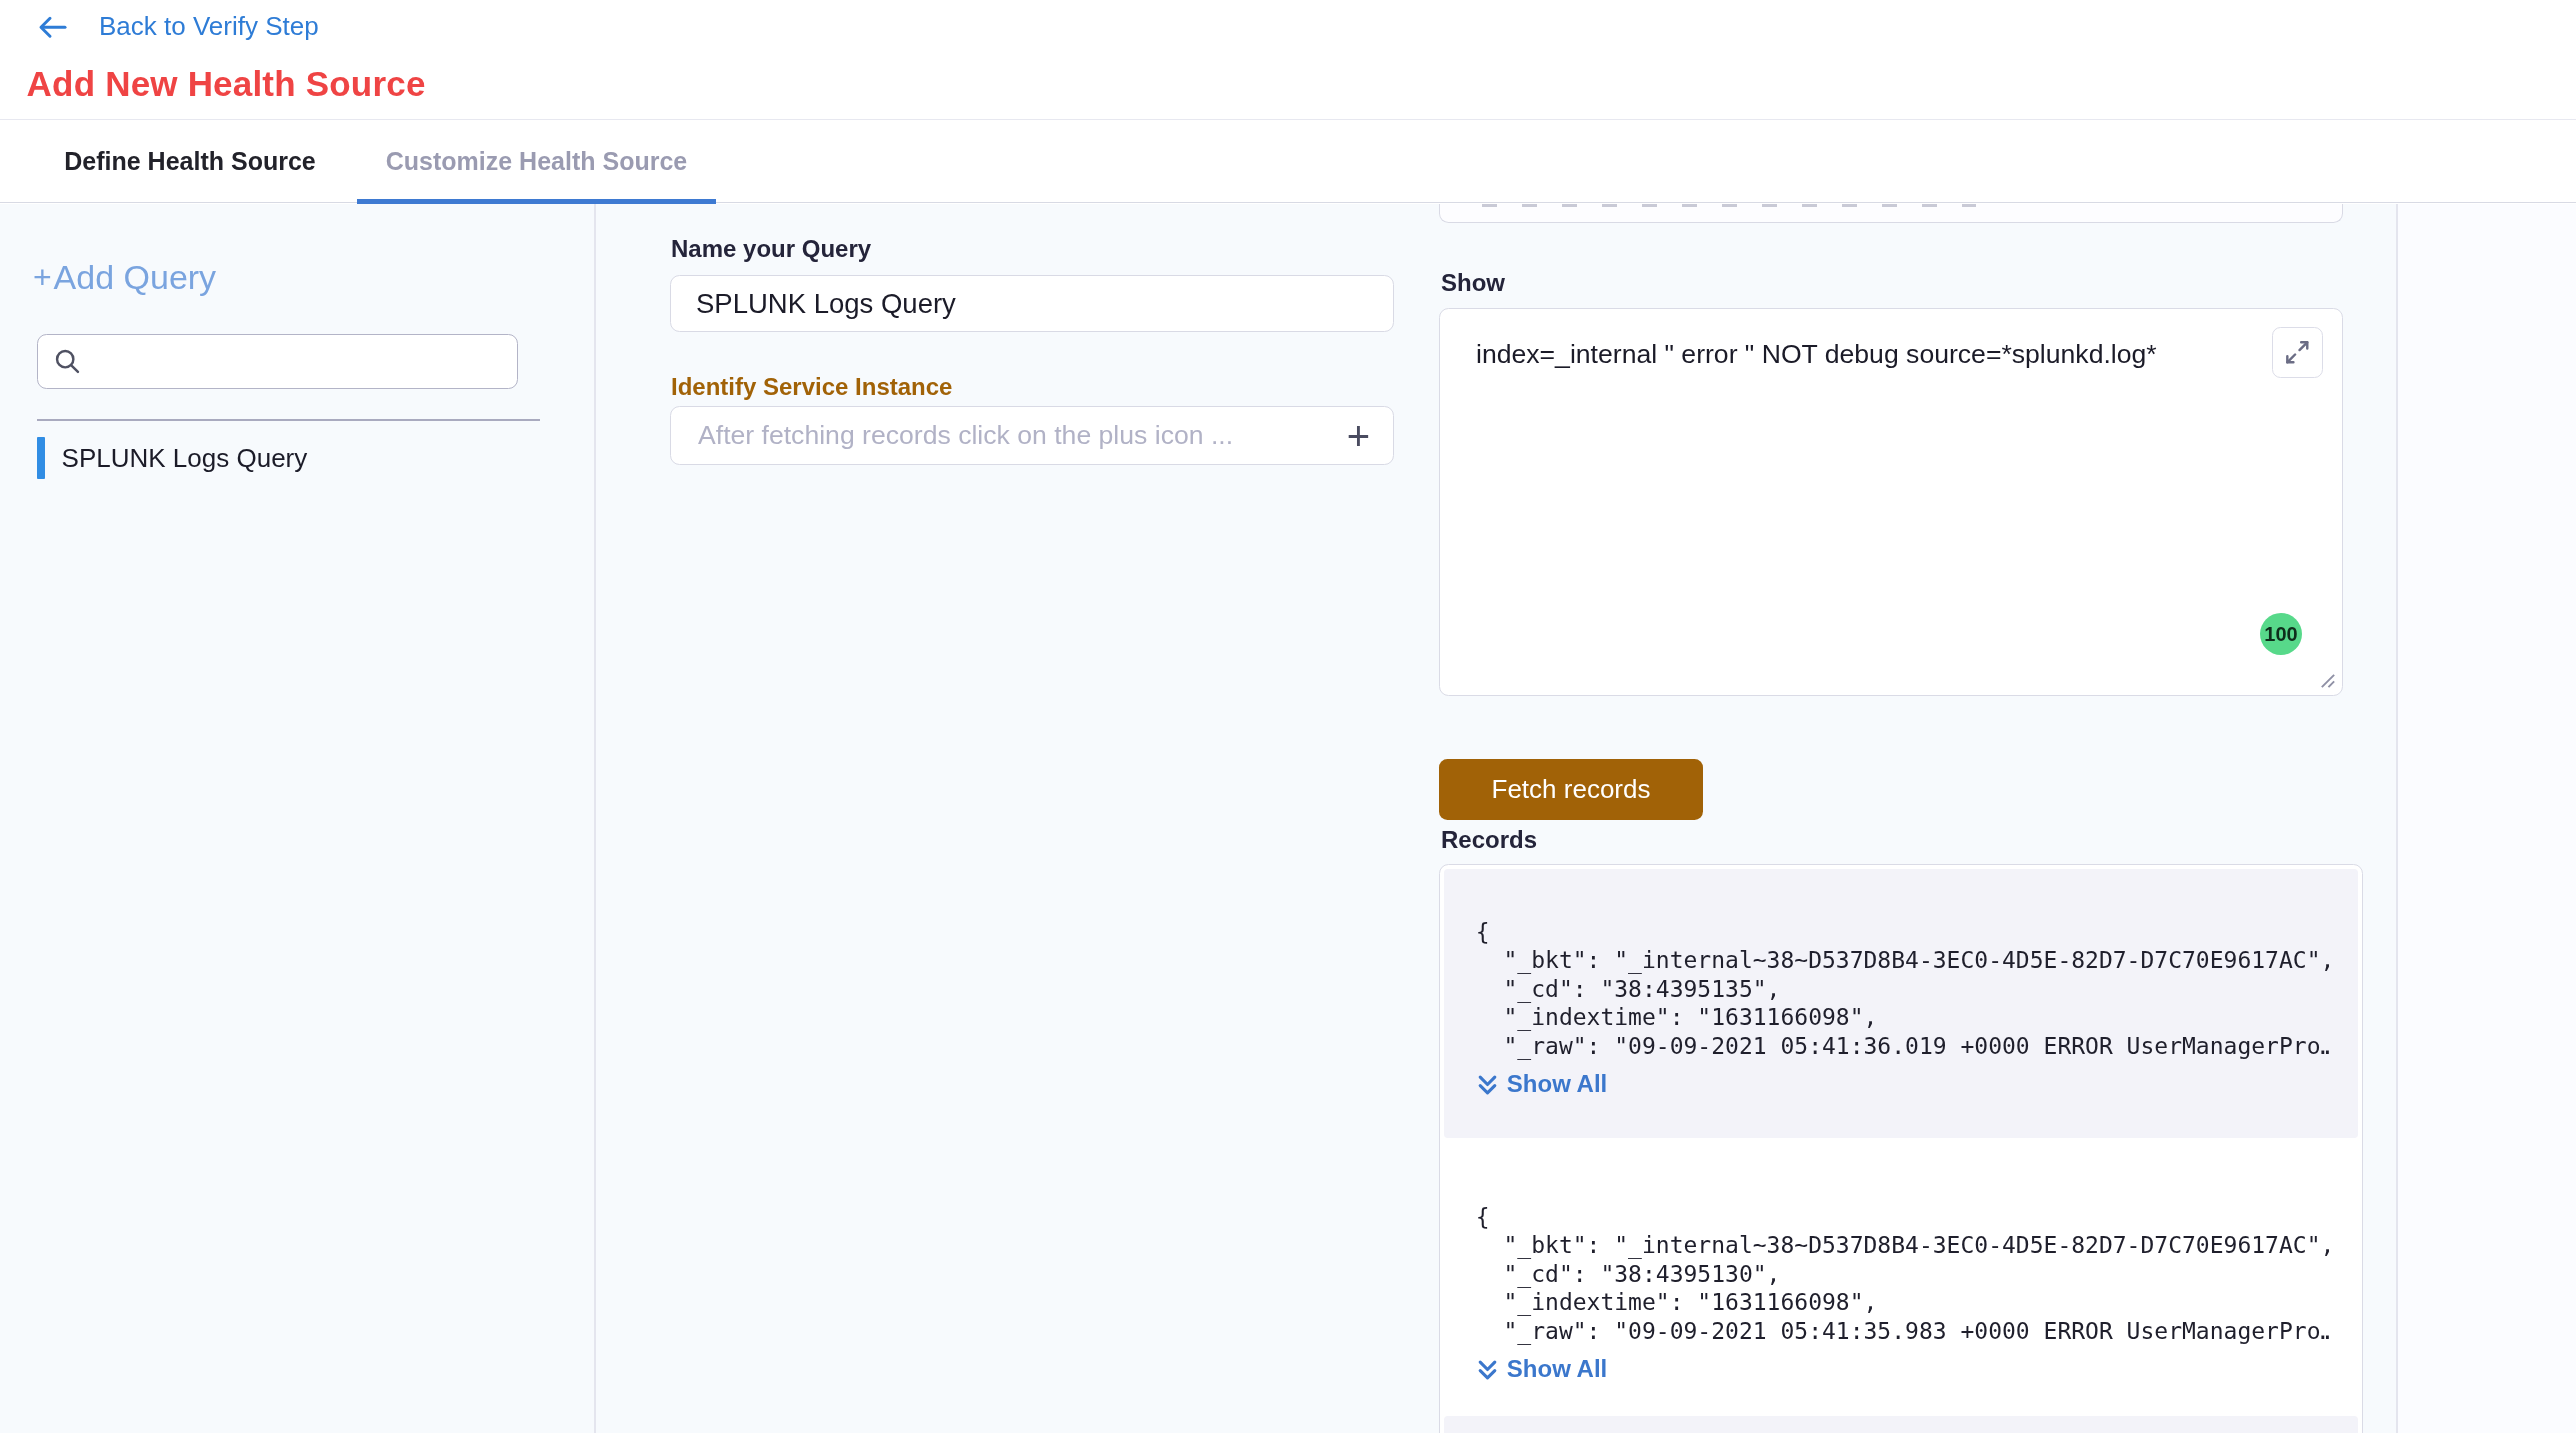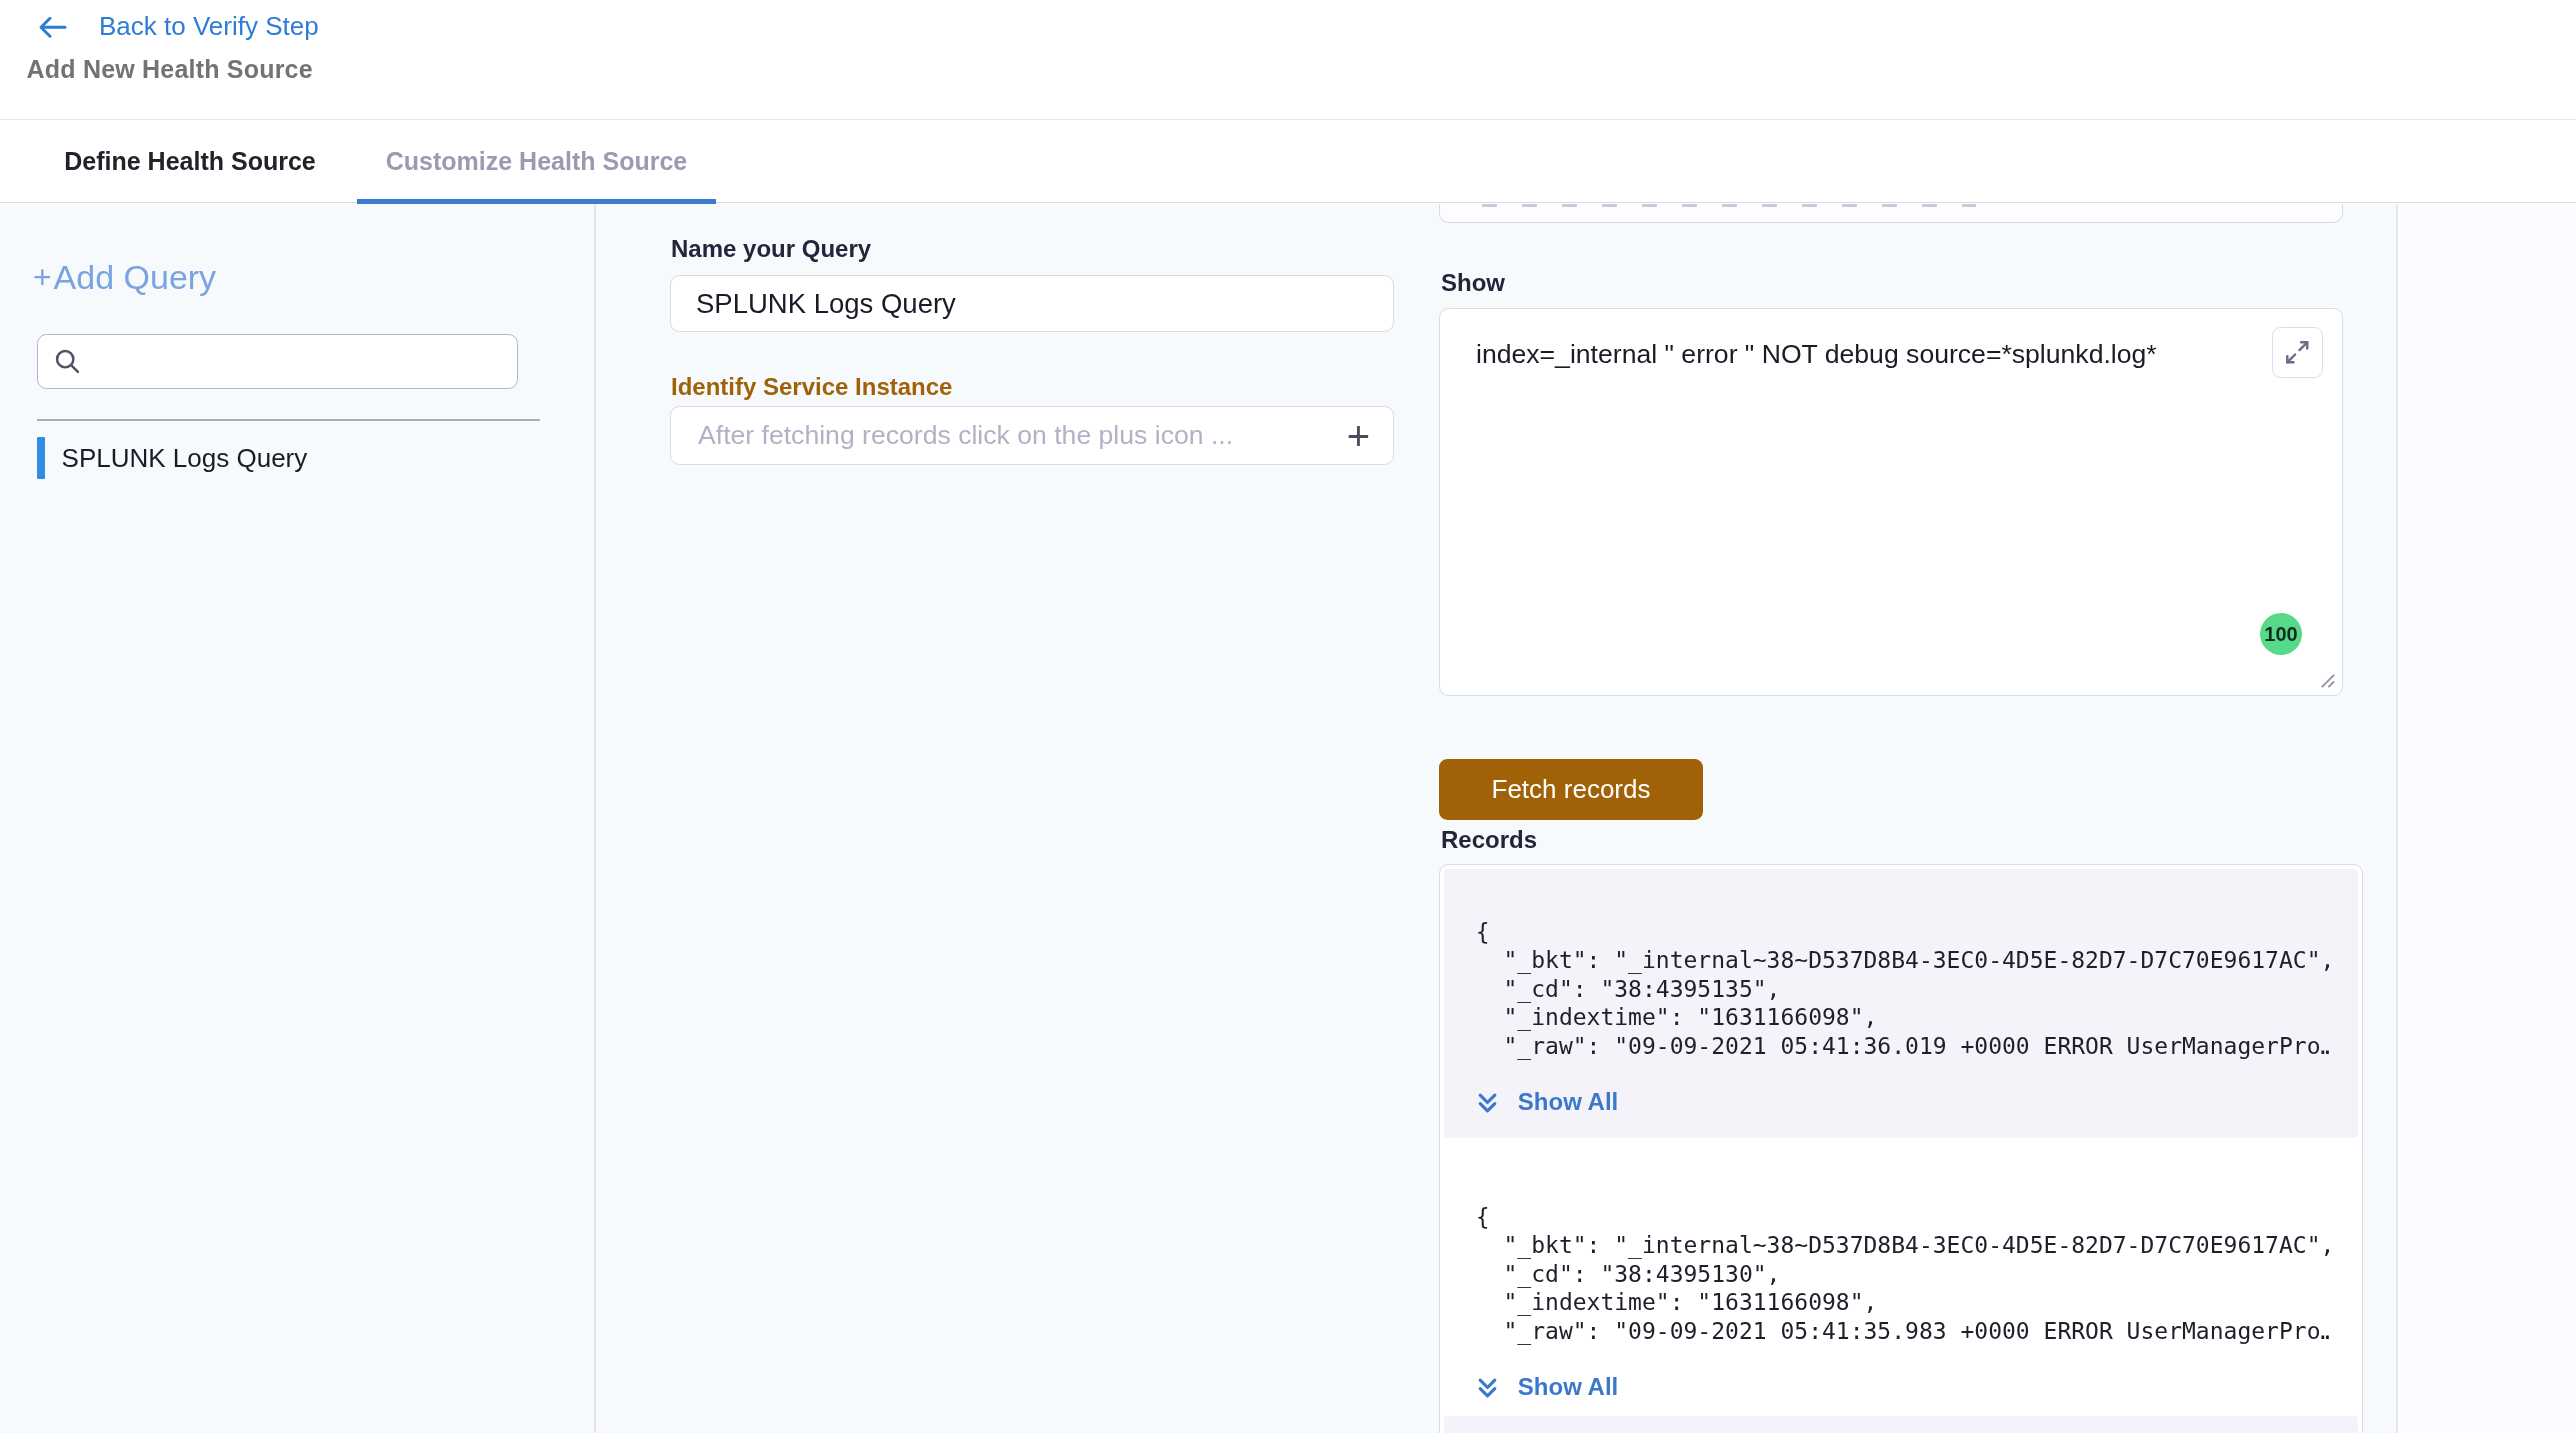--- a/index.html
+++ b/index.html
@@ -5,21 +5,21 @@
   html,body{margin:0;padding:0;background:#fff;}
   .page{
     position:relative;width:2576px;height:1433px;overflow:hidden;
     font-family:"Liberation Sans","DejaVu Sans",sans-serif;
     color:#1b1b28;background:#ffffff;
   }
   
   .header{position:absolute;left:0;top:0;width:100%;height:120px;background:#fff;border-bottom:1.9px solid #e7e8f0;box-sizing:border-box;}
   .back-link{position:absolute;left:36px;top:11.4px;display:flex;align-items:center;gap:31px;cursor:pointer;text-decoration:none;}
   .back-link .lbl{font-size:26px;color:#2e7cd6;}
-  .page-title{position:absolute;left:26.6px;top:55px;font-size:25px;font-weight:700;color:#737373;letter-spacing:0.2px;}
+  .page-title{position:absolute;left:26.6px;top:64px;font-size:35px;font-weight:700;color:#ef4444;letter-spacing:0.2px;}
   
   .tabbar{position:absolute;left:0;top:121px;width:100%;height:81px;background:#fff;border-bottom:1.9px solid #d8dae4;box-sizing:content-box;}
   .tab{position:absolute;top:0;height:81px;display:flex;align-items:center;justify-content:center;font-size:25px;font-weight:600;cursor:pointer;}
   .tab-define{left:38px;width:304px;color:#22222a;}
   .tab-customize{left:357px;width:359px;color:#9a9bb1;}
   .tab-underline{position:absolute;left:357px;bottom:-1.9px;width:359px;height:4.7px;background:#3e7ad2;}
   
   .content-bg{position:absolute;left:0;top:204px;right:0;bottom:0;background:#f7fafd;}
   .right-gutter{position:absolute;left:2398px;top:204px;right:0;bottom:0;background:#fbfcff;}
   .v-divider{position:absolute;top:204px;bottom:0;width:1.9px;background:#e4e5ee;}
@@ -58,21 +58,21 @@
   .resize-handle{position:absolute;right:4.7px;bottom:4.7px;width:19px;height:19px;cursor:nwse-resize;}
   .fetch-btn{position:absolute;left:1439px;top:719px;width:264px;height:61px;background:#a16207;border:none;border-radius:8.5px;color:#fff;font-size:26px;font-weight:500;font-family:inherit;cursor:pointer;margin-top:40px;}
   
   .records-panel{position:absolute;left:1439px;top:864px;width:924px;height:607px;background:#fff;border:1.9px solid #dadbe6;border-radius:9.5px;box-sizing:border-box;padding:3.8px;overflow:hidden;}
   .record-card{width:100%;box-sizing:border-box;padding:0 28.5px 0 32px;}
   .card-gray{background:#f3f3f9;border-radius:3.8px;}
   .card-1{height:269px;padding-top:49px;}
   .card-2{height:278px;padding-top:65px;background:#fff;}
   .card-3{height:190px;}
   .rec-line{font-family:"DejaVu Sans Mono",monospace;font-size:23px;line-height:28.5px;color:#1f1f2c;white-space:pre;overflow:hidden;}
-  .show-all{display:inline-flex;align-items:center;gap:19px;margin-top:28px;cursor:pointer;background:none;border:none;padding:0;font-family:inherit;}
+  .show-all{display:inline-flex;align-items:center;gap:8px;margin-top:10px;cursor:pointer;background:none;border:none;padding:0;font-family:inherit;}
   .show-all .lbl{font-size:24px;font-weight:600;color:#3b77cc;}
   svg{display:block;}
 </style>
 </head>
 <body>
 
 <div class="page">
 
   <div class="header">
     <a class="back-link">

